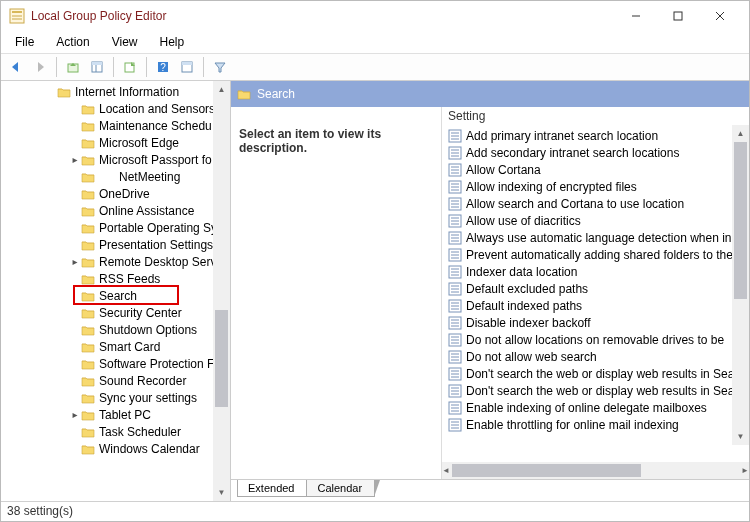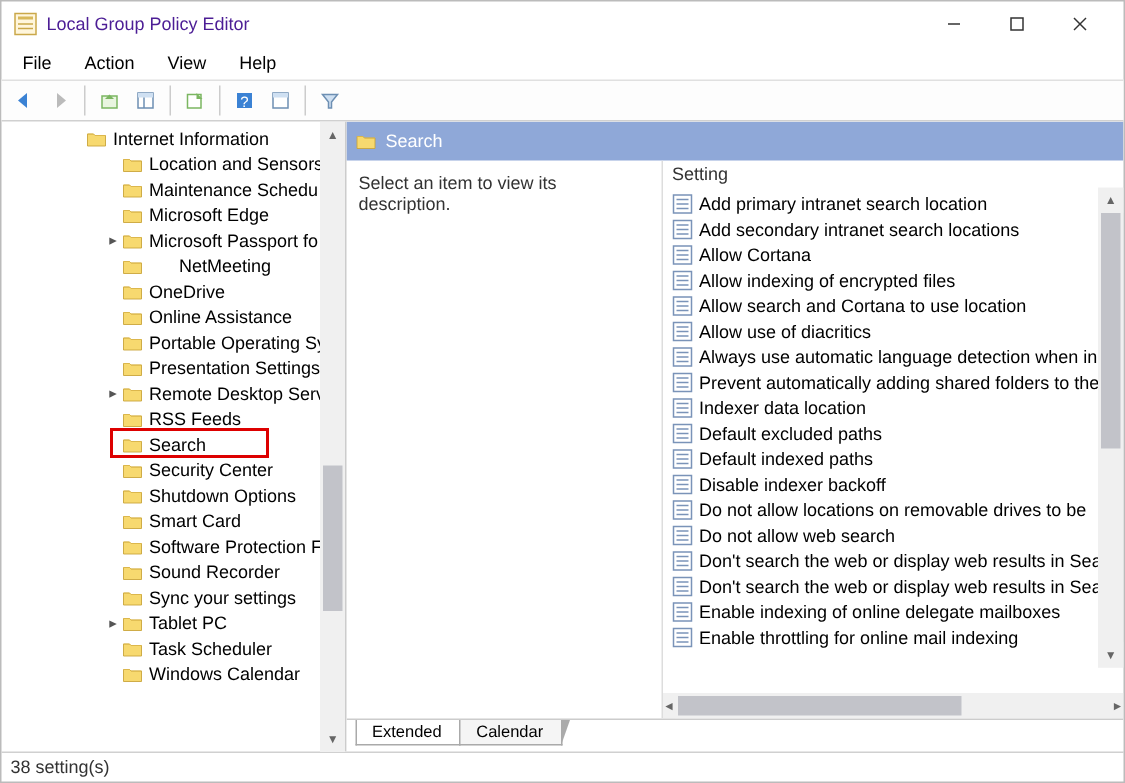--- a/index.html
+++ b/index.html
@@ -1,21 +1,21 @@
 <!DOCTYPE html>
 <html><head>
 <meta charset="utf-8">
 <style>
 * { box-sizing: border-box; margin: 0; padding: 0; }
 body { font-family: "Segoe UI", Tahoma, sans-serif; font-size: 12px; background: #fff; color: #000; overflow: hidden; }
 .window { width: 750px; height: 522px; border: 1px solid #bbb; display: flex; flex-direction: column; background: #fff; }
 .titlebar { height: 30px; display: flex; align-items: center; padding: 0 8px; justify-content: space-between; }
 .titlebar-left { display: flex; align-items: center; gap: 6px; }
 .app-icon { width: 16px; height: 16px; }
-.title-text { color: #4c1d95; }
+.title-text { color: #7f1d1d; }
 .win-controls { display: flex; gap: 0; }
 .win-btn { width: 42px; height: 28px; display: flex; align-items: center; justify-content: center; color: #333; }
 .menubar { height: 22px; display: flex; gap: 6px; padding: 0 6px; align-items: center; }
 .menu-item { padding: 2px 8px; }
 .toolbar { height: 28px; border-top: 1px solid #e0e0e0; border-bottom: 1px solid #d0d0d0; display: flex; align-items: center; padding: 0 4px; gap: 2px; background: #fdfdfd; }
 .tbtn { width: 22px; height: 22px; display: flex; align-items: center; justify-content: center; border: 1px solid transparent; }
 .tsep { width: 1px; height: 20px; background: #ccc; margin: 0 3px; }
 .body { flex: 1; display: flex; overflow: hidden; }
 .left-pane { width: 230px; border-right: 1px solid #ccc; display: flex; flex-direction: column; }
 .tree { flex: 1; overflow-x: scroll; overflow-y: hidden; position: relative; }
@@ -24,21 +24,21 @@
 .tree-row .lbl { margin-left: 4px; }
 .chev { width: 12px; text-align: center; color: #555; font-size: 10px; }
 .folder-icon { width: 14px; height: 12px; flex-shrink: 0; }
 .left-vscroll { position: absolute; right: 0; top: 0; width: 17px; height: 100%; background: #f0f0f0; display: flex; flex-direction: column; }
 .scroll-btn { height: 17px; background: #f0f0f0; display: flex; align-items: center; justify-content: center; font-size: 8px; color: #666; }
 .scroll-thumb { background: #c2c3c9; margin: 0 2px; }
 .highlight-box { position: absolute; border: 2px solid #d00; pointer-events: none; }
 .right-pane { flex: 1; display: flex; flex-direction: column; overflow: hidden; }
 .header-band { height: 26px; background: #8fa8d8; display: flex; align-items: center; padding: 0 6px; gap: 6px; color: #fff; font-weight: 400; }
 .right-body { flex: 1; display: flex; overflow: hidden; }
-.desc-col { width: 210px; padding: 8px 8px; color: #333; }
+.desc-col { width: 210px; padding: 20px 8px; color: #333; font-weight: bold; }
 .settings-col { flex: 1; border-left: 1px solid #ddd; display: flex; flex-direction: column; overflow: hidden; }
 .setting-header { padding: 2px 6px; font-size: 12px; color: #333; }
 .settings-list { flex: 1; overflow: hidden; position: relative; }
 .settings-inner { padding: 2px 0; }
 .setting-row { height: 17px; display: flex; align-items: center; padding-left: 6px; gap: 4px; font-size: 12px; white-space: nowrap; }
 .setting-ic { width: 14px; height: 14px; flex-shrink: 0; }
 .right-vscroll { position: absolute; right: 0; top: 0; width: 17px; bottom: 17px; background: #f0f0f0; display: flex; flex-direction: column; }
 .right-hscroll { height: 17px; background: #f0f0f0; display: flex; }
 .tabs { height: 22px; display: flex; align-items: flex-start; padding-left: 6px; border-top: 1px solid #ccc; background: #fff; }
 .tab-shape { padding: 2px 12px 2px 10px; border: 1px solid #aaa; border-top: none; background: #f5f5f5; font-size: 11px; margin-right: -1px; position: relative; }

